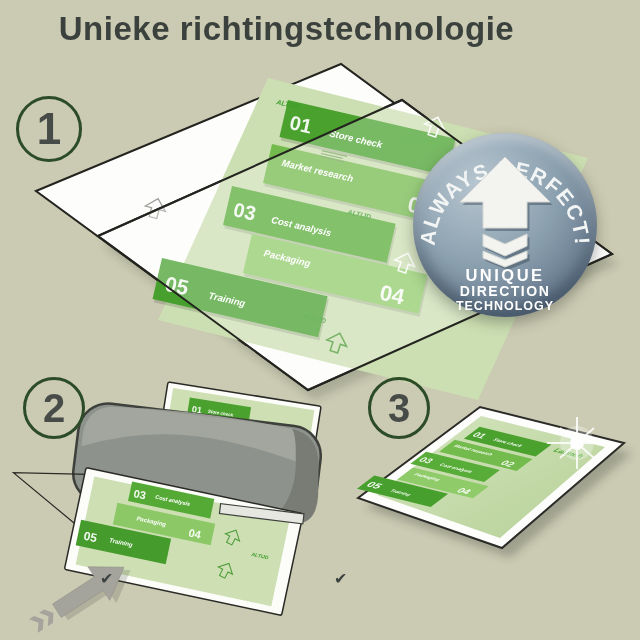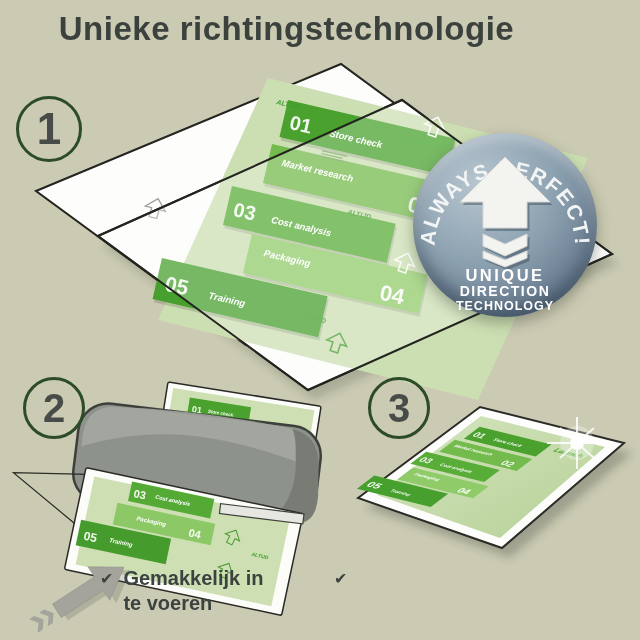--- a/index.html
+++ b/index.html
@@ -261,22 +261,18 @@
         <polygon points="70,118 92,127 114,118 114,125 92,134 70,125" fill="#f3f3f0" stroke="#d4d7d4" stroke-width="1"></polygon>
       </g>
       <text x="92" y="148" font-size="16.5" letter-spacing="2.5" class="badge-line">UNIQUE</text>
       <text x="92" y="163" font-size="14" letter-spacing="1.5" class="badge-line">DIRECTION</text>
       <text x="92" y="177" font-size="12.5" letter-spacing="1" class="badge-line">TECHNOLOGY</text>
     </svg>
   </div>
 
   <div class="checklist-item ci1">
     <span class="check">✔</span>
-    <div class="lines">
-      <div>Gemakkelijk in</div>
-      <div>te voeren</div>
-    </div>
   </div>
   <div class="checklist-item ci2">
     <span class="check">✔</span>
   </div>
 
 </div>
 
 </body></html>

